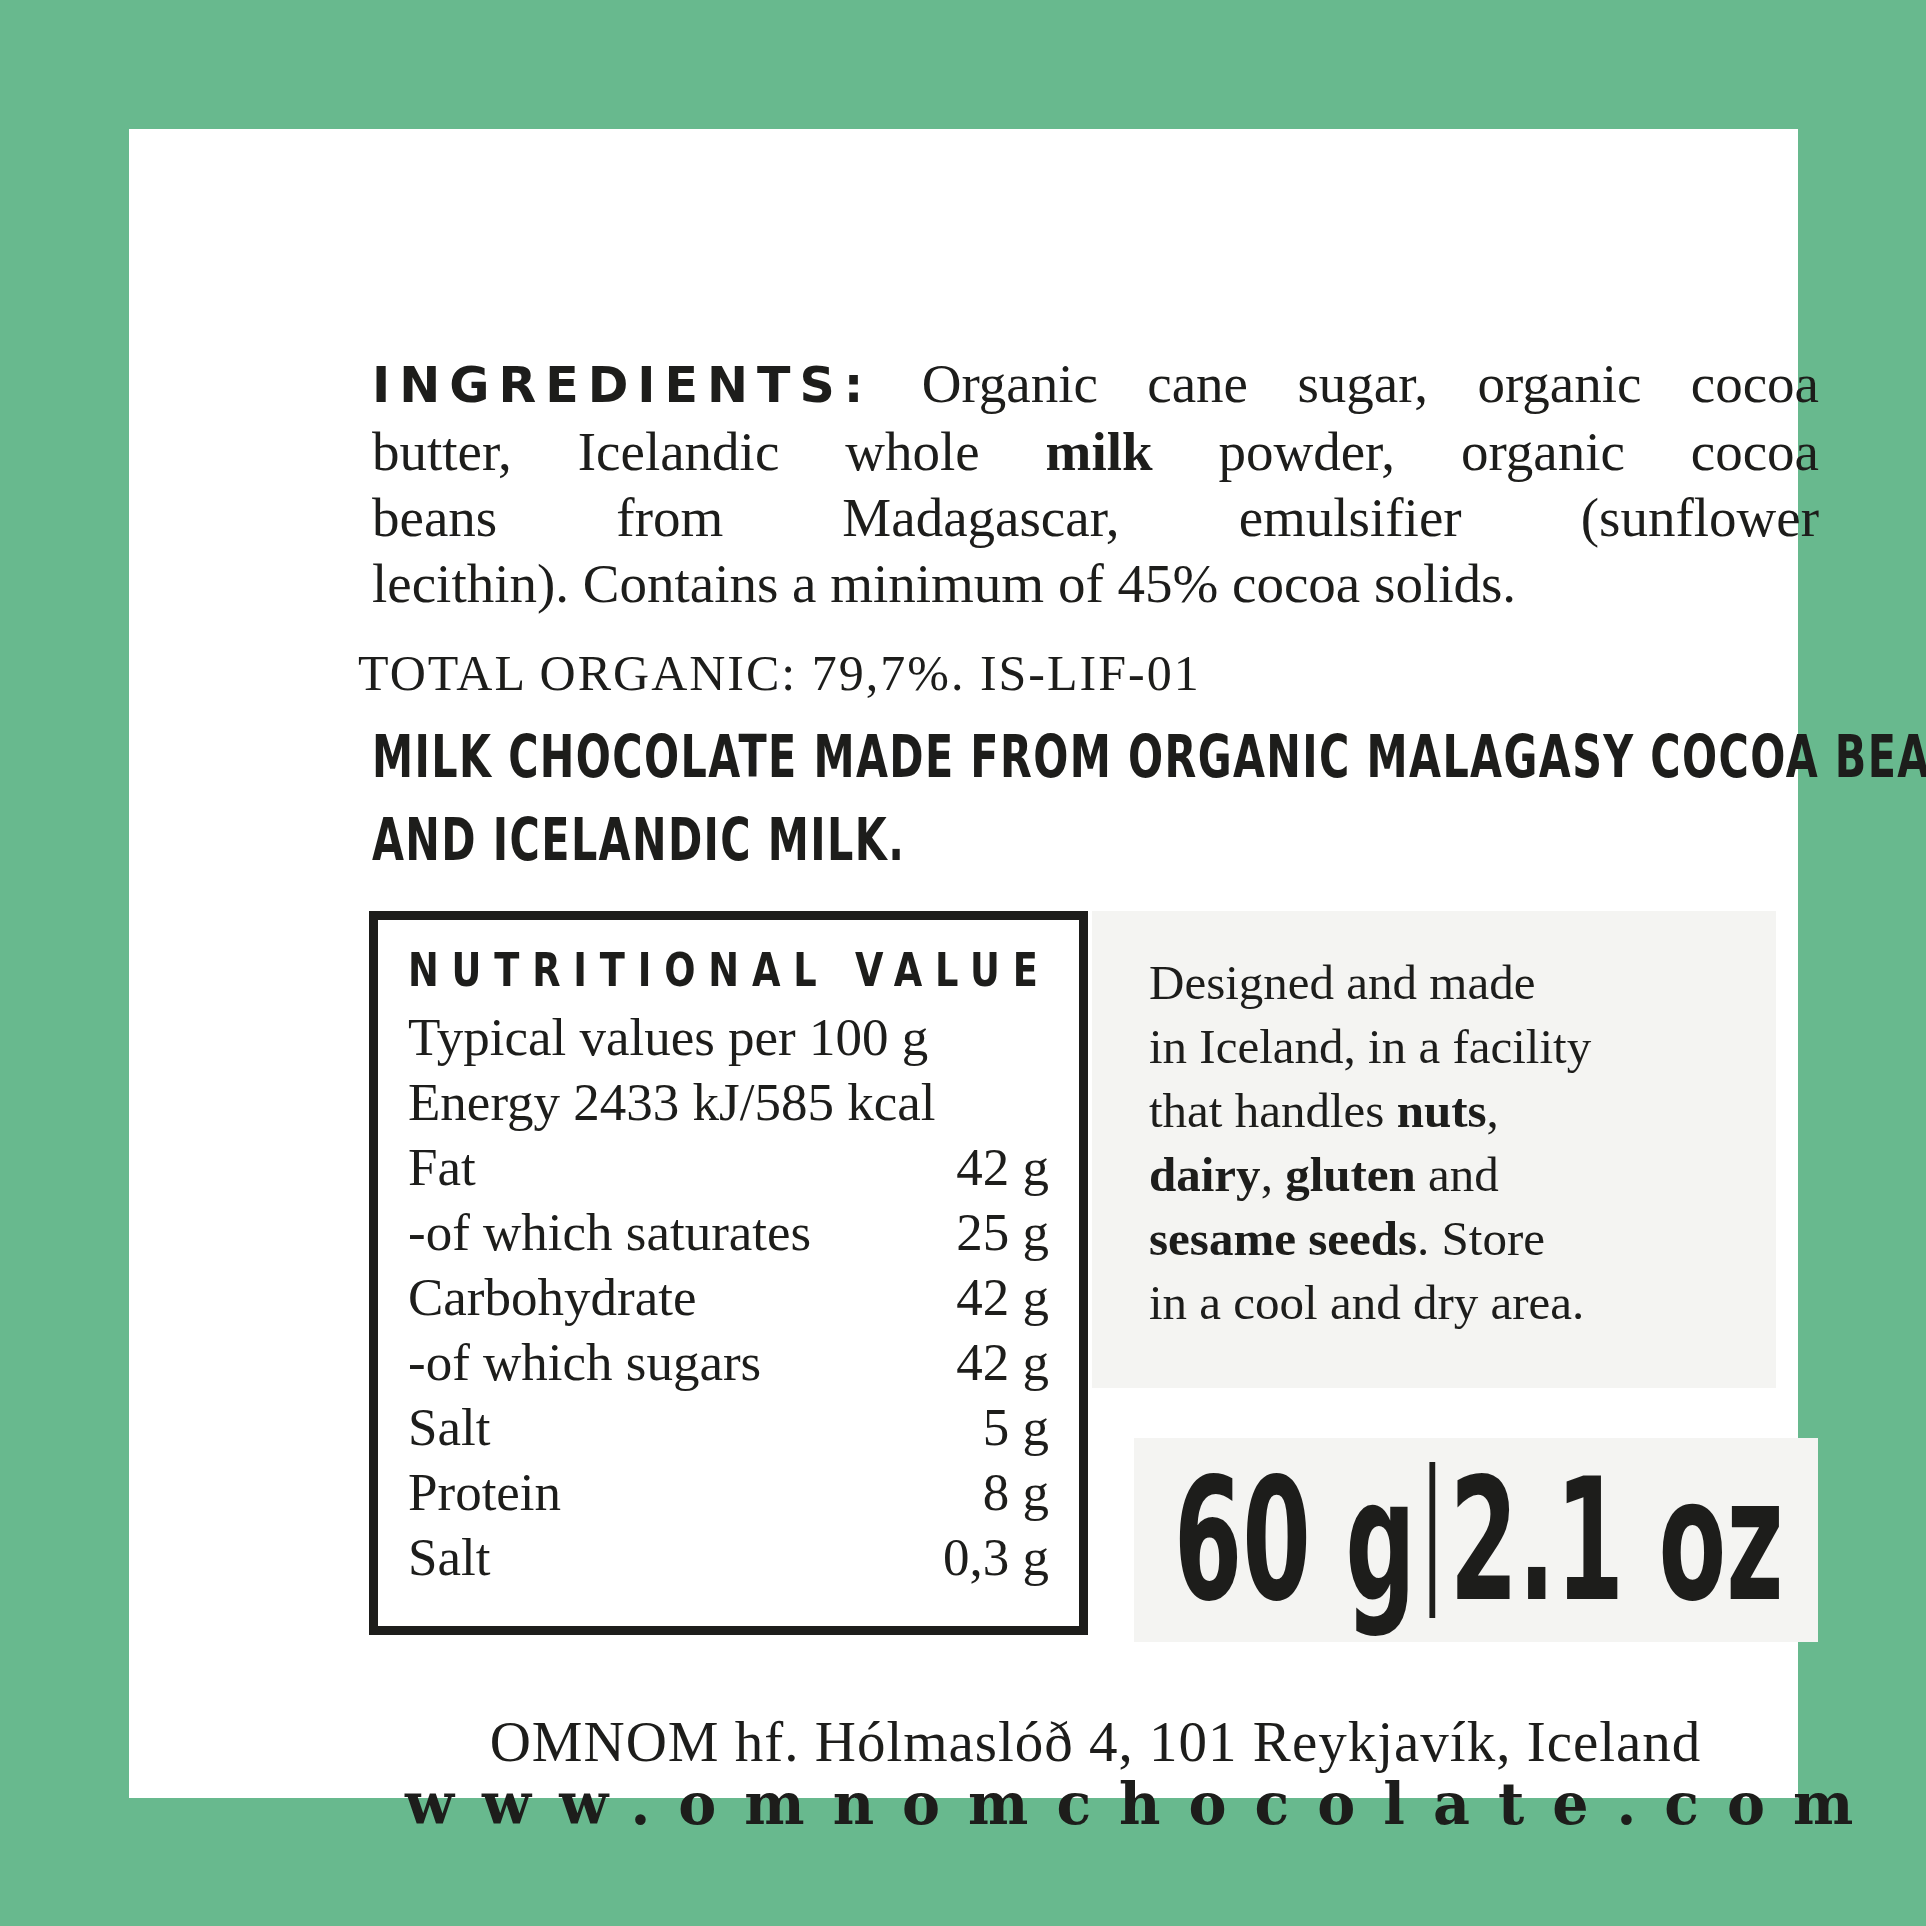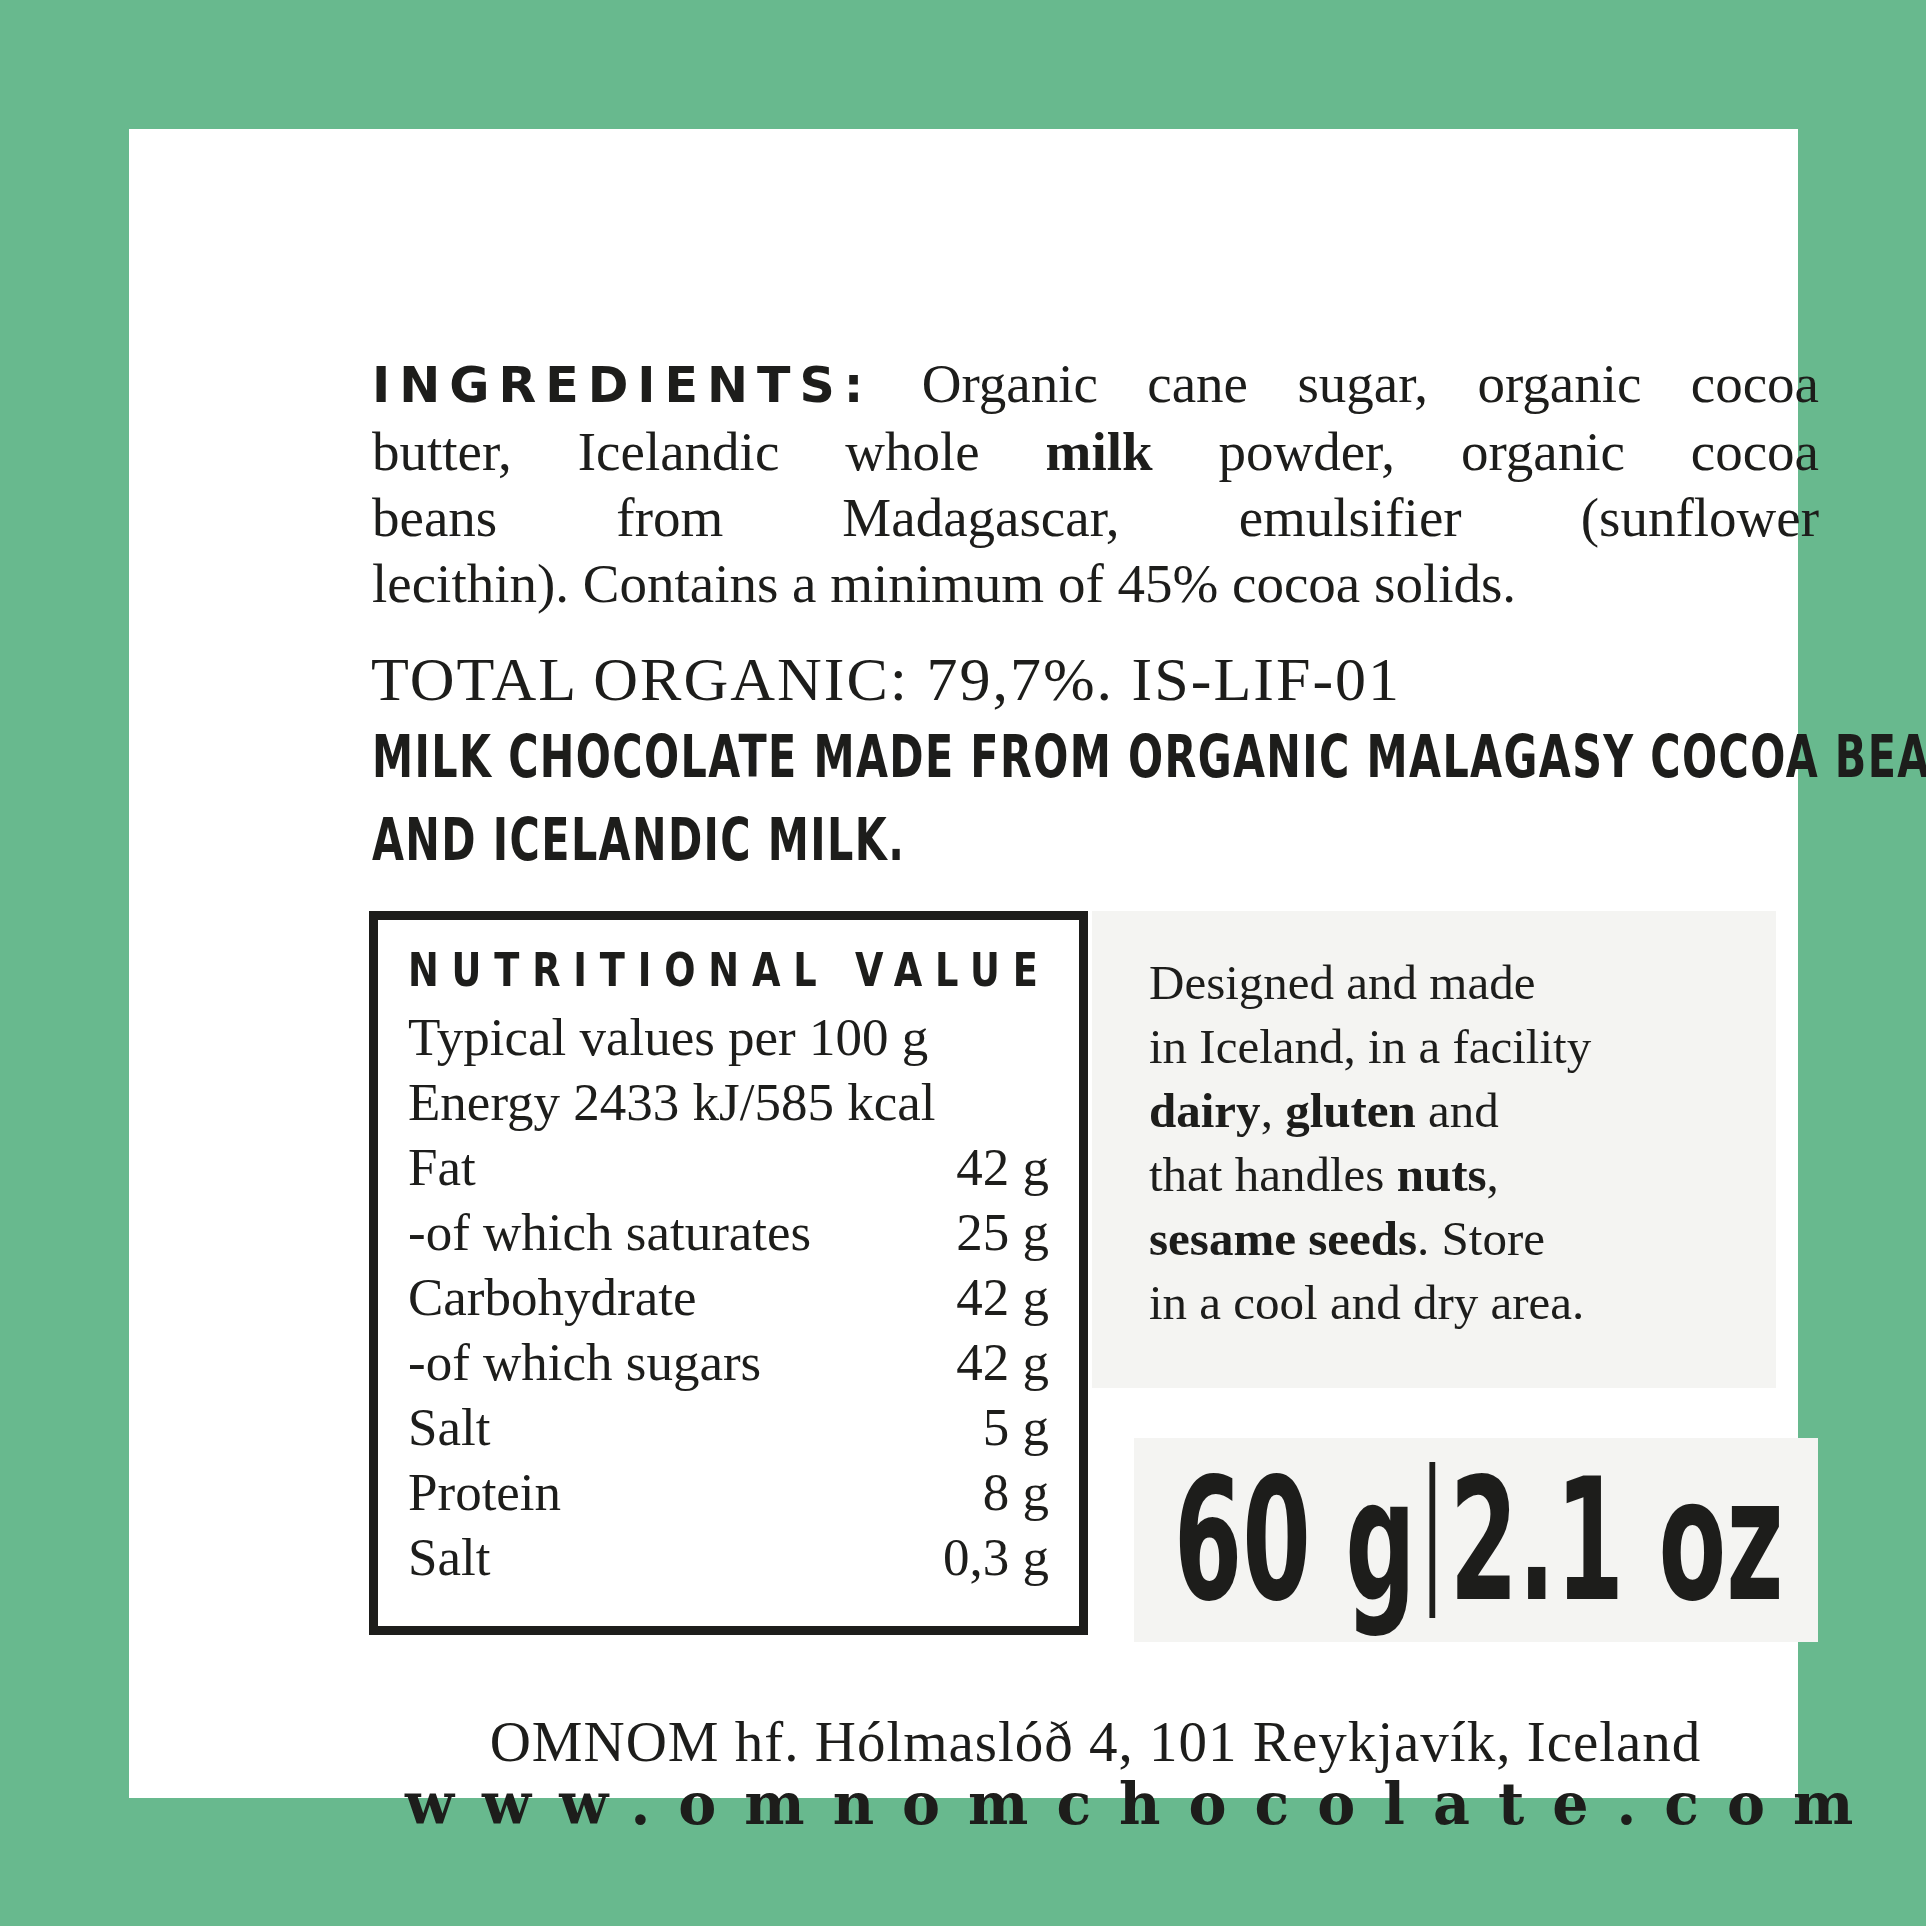--- a/index.html
+++ b/index.html
@@ -37,23 +37,23 @@
     text-align-last:left;
   }
   .display-inline{
     font-family:"DejaVu Sans", sans-serif;
     font-weight:600;
     font-size:49px;
     letter-spacing:9px;
   }
   .total-organic{
     position:absolute;
-    left:242px; top:515px;
-    width:1447px;
-    font-size:62px;
+    left:229px; top:515px;
+    width:1447px;
+    font-size:50px;
     letter-spacing:2px;
   }
   
   .description{
     position:absolute;
     left:243px; top:586px;
     width:1447px;
   }
   .description .dline{
     font-family:"DejaVu Sans", sans-serif;
@@ -201,22 +201,22 @@
         <div class="nrow">
           <span>Salt</span>
           <span class="val">0,3 g</span>
         </div>
       </div>
   </div>
 
   <div class="facility-panel" id="facility">
       <div class="fline"><span>Designed and made</span></div>
       <div class="fline"><span>in Iceland, in a facility</span></div>
+      <div class="fline"><span>that handles </span><b>nuts</b><span>,</span></div>
       <div class="fline"><b>dairy</b><span>, </span><b>gluten</b><span> and</span></div>
-      <div class="fline"><span>that handles </span><b>nuts</b><span>,</span></div>
       <div class="fline"><b>sesame seeds</b><span>. Store</span></div>
       <div class="fline"><span>in a cool and dry area.</span></div>
     </div>
 
   <div class="weight-panel">
     <div class="weight">
       <span>60 g</span>
       <span class="weight-divider"></span>
       <span>2.1 oz</span>
     </div>

